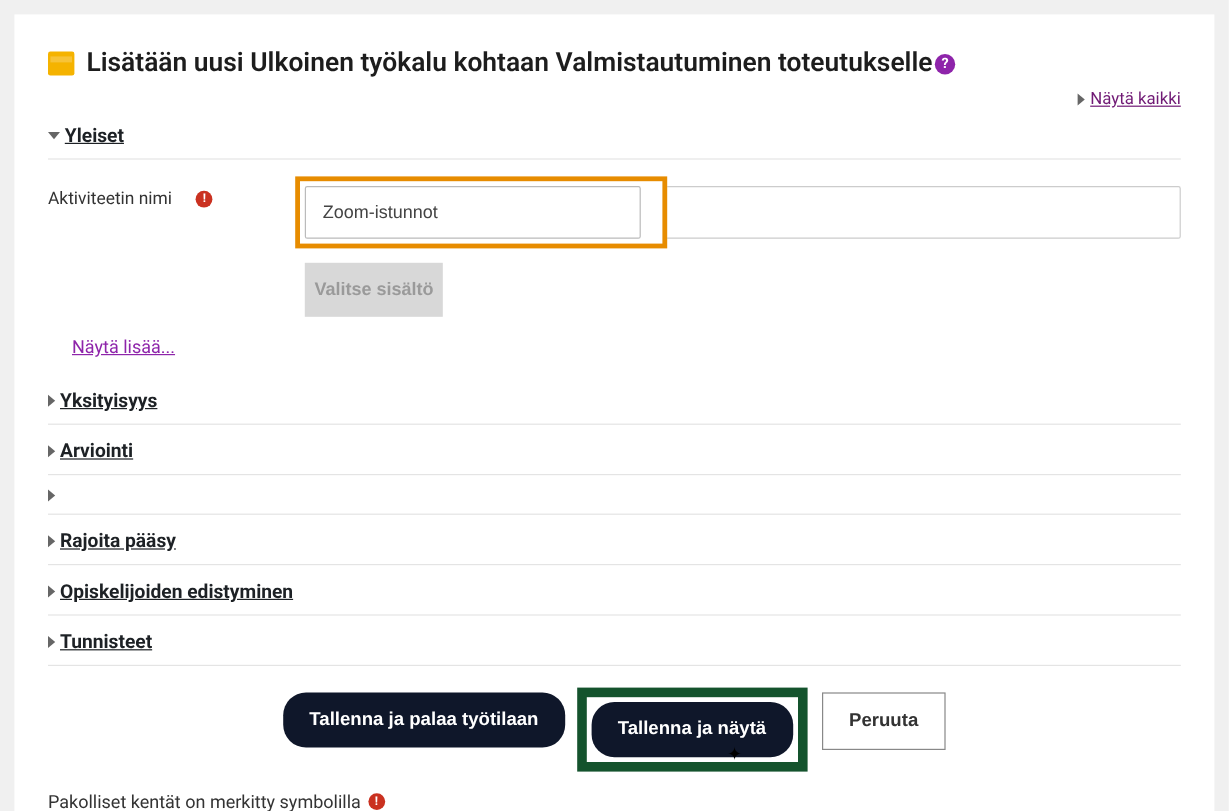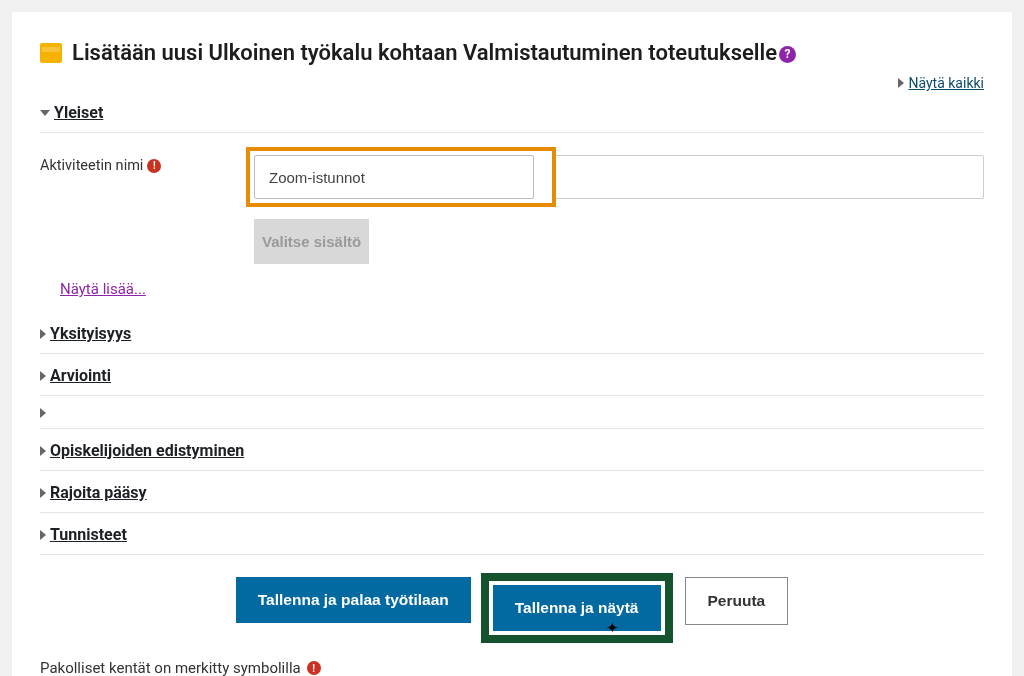--- a/index.html
+++ b/index.html
@@ -54,21 +54,21 @@
     font-weight: 700;
     margin-left: 2px;
     vertical-align: middle;
   }
   .topright-row {
     display: flex;
     justify-content: flex-end;
     margin-top: 10px;
   }
   .expand-all {
-    color: #0c4a6e;
+    color: #701a75;
     font-size: 14px;
     text-decoration: underline;
     display: inline-flex;
     align-items: center;
     gap: 4px;
     cursor: pointer;
   }
   .tri-right {
     width: 0; height: 0;
     border-top: 5px solid transparent;
@@ -103,21 +103,21 @@
     align-items: flex-start;
     gap: 14px;
   }
   .field-label {
     width: 200px;
     font-size: 14.5px;
     color: #333;
     padding-top: 10px;
     display: flex;
     align-items: center;
-    gap: 4px;
+    gap: 20px;
   }
   .req-icon {
     display: inline-flex;
     width: 14px; height: 14px;
     border-radius: 50%;
     background: #ca3120;
     color: #fff;
     align-items: center;
     justify-content: center;
     font-size: 10px;
@@ -169,23 +169,24 @@
     margin-bottom: 14px;
   }
   .btn {
     padding: 14px 22px;
     font-size: 15.5px;
     font-weight: 700;
     border: none;
     cursor: pointer;
   }
   .btn-primary {
-    background: #0369a1;
+    background: #0f172a;
     color: #fff;
     margin-right: 10px;
+    border-radius: 19px;
   }
   .btn-primary.hl-wrap {
     margin-right: 0;
   }
   .btn-outline {
     background: #fff;
     border: 1px solid #888;
     color: #333;
     margin-left: 12px;
   }
@@ -284,25 +285,25 @@
   </div>
   <div class="section-hdr">
     <span class="caret tri-right"></span>
     <span class="title">Arviointi</span>
   </div>
   <div class="section-hdr">
     <span class="caret tri-right"></span>
   </div>
   <div class="section-hdr">
     <span class="caret tri-right"></span>
+    <span class="title">Rajoita pääsy</span>
+  </div>
+  <div class="section-hdr">
+    <span class="caret tri-right"></span>
     <span class="title">Opiskelijoiden edistyminen</span>
-  </div>
-  <div class="section-hdr">
-    <span class="caret tri-right"></span>
-    <span class="title">Rajoita pääsy</span>
   </div>
   <div class="section-hdr">
     <span class="caret tri-right"></span>
     <span class="title">Tunnisteet</span>
   </div>
 
   <div class="actions">
     <button class="btn btn-primary">Tallenna ja palaa työtilaan</button>
     <span class="hl-action">
       <button class="btn btn-primary hl-wrap">Tallenna ja näytä</button>

